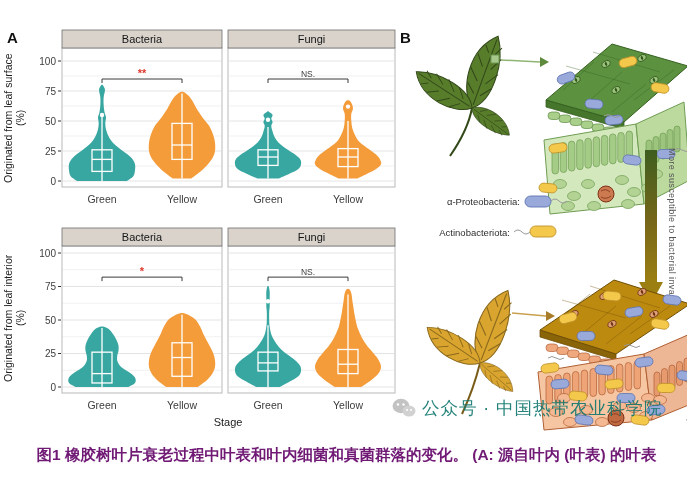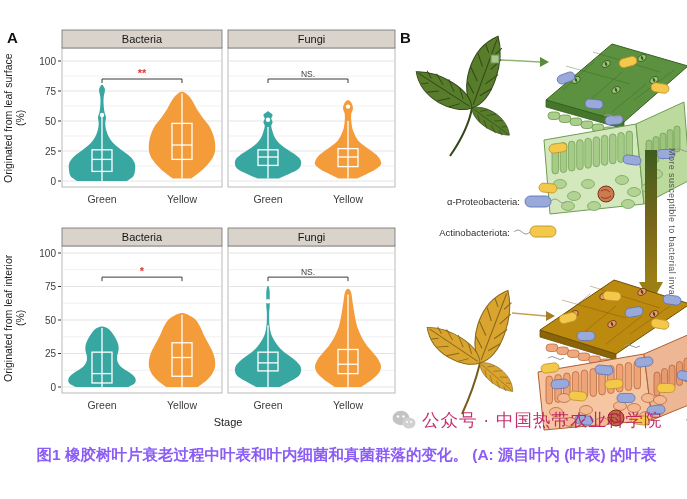--- a/index.html
+++ b/index.html
@@ -11,24 +11,24 @@
   svg text{font-family:"Liberation Sans","DejaVu Sans",sans-serif;}
   .ytick{font-size:10px;fill:#3c3c3c;}
   .xtick{font-size:10.5px;fill:#3c3c3c;}
   .strip{font-size:11px;fill:#141414;}
   .axlab{font-size:11px;fill:#1c1c1c;}
   .sig-star{font-size:11px;font-weight:bold;}
   .sig-ns{font-size:8.5px;}
   .legend-text{font-size:9.5px;fill:#2e2e2e;}
   .arrow-text{font-size:9px;fill:#565656;letter-spacing:.4px;}
   .flag{fill:none;stroke:#9a9a9a;stroke-width:1;}
-  .watermark{position:absolute;left:392px;top:408px;display:flex;align-items:center;gap:6px;
-             color:#be185d;font-size:17.5px;letter-spacing:1px;z-index:6;opacity:.9;white-space:nowrap;}
+  .watermark{position:absolute;left:392px;top:396px;display:flex;align-items:center;gap:6px;
+             color:#0f766e;font-size:17.5px;letter-spacing:1px;z-index:6;opacity:.9;white-space:nowrap;}
   .caption{position:absolute;left:6px;right:0;top:441px;text-align:center;font-weight:bold;
-           font-size:15.5px;line-height:27px;color:#8b5cf6;z-index:4;}
+           font-size:15.5px;line-height:27px;color:#701a75;z-index:4;}
 </style>
 </head>
 <body>
 
 <div class="stage">
 
   <span class="plabel" style="left:7px;top:29px;">A</span>
   <span class="plabel" style="left:400px;top:29px;">B</span>
 
   <div class="ylab" style="left:2px;top:48px;height:140px;">Originated from leaf surface (%)</div>

